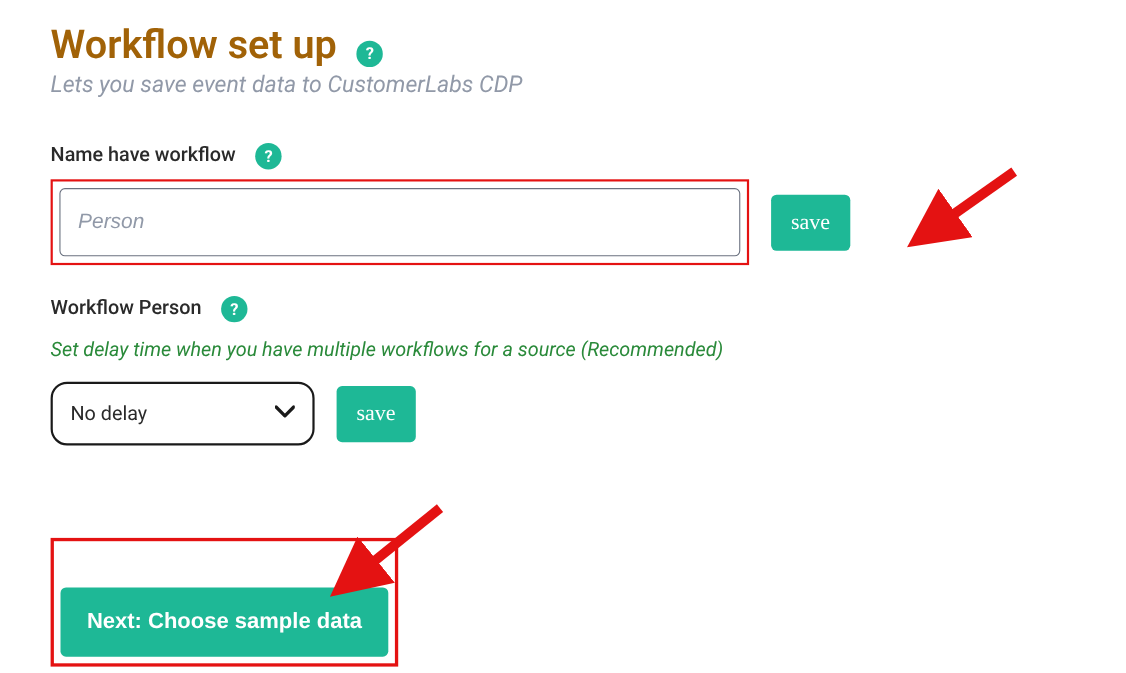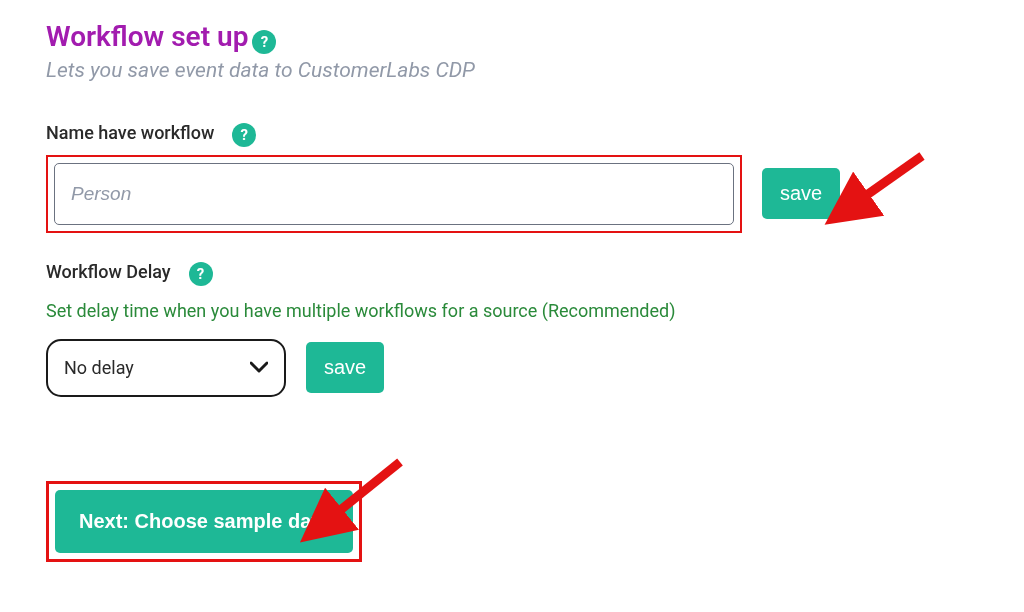--- a/index.html
+++ b/index.html
@@ -9,24 +9,25 @@
     }
     body {
       font-family: -apple-system, BlinkMacSystemFont, "Segoe UI", Roboto, sans-serif;
       background: #ffffff;
       padding: 20px 46px;
       width: 1024px;
       height: 612px;
       position: relative;
     }
     .page-title {
-      font-size: 28px;
+      font-size: 36px;
       font-weight: 600;
-      color: #a21caf;
-      display: inline-block;
+      color: #a16207;
+      display: inline-block;
+      margin-right: 14px;
     }
     .subtitle {
       font-size: 21px;
       font-style: italic;
       color: #9199a8;
       margin-top: 4px;
       margin-bottom: 40px;
     }
     .section {
       margin-bottom: 28px;
@@ -48,54 +49,56 @@
       border-radius: 50%;
       background: #1eb896;
       color: #ffffff;
       font-size: 15px;
       font-weight: bold;
       vertical-align: middle;
       cursor: pointer;
     }
     .hint-text {
       font-size: 18px;
+      font-style: italic;
       color: #2a8a3a;
       margin-top: 6px;
       margin-bottom: 18px;
     }
     .input-row {
       display: flex;
       align-items: center;
       gap: 20px;
     }
     .highlight-box {
       border: 2px solid #e41212;
       padding: 6px 6px;
       display: inline-block;
     }
     .text-input {
-      width: 680px;
+      width: 619px;
       height: 62px;
       padding: 0 16px;
       font-size: 19px;
       font-style: italic;
       color: #9199a8;
       border: 1px solid #6b7280;
       border-radius: 5px;
       outline: none;
     }
     .btn {
       background: #1eb896;
       color: #ffffff;
       border: none;
       border-radius: 5px;
       padding: 14px 22px;
       font-size: 20px;
       font-weight: 500;
       cursor: pointer;
+      font-family: Liberation Serif, serif;
     }
     .btn-save {
       padding: 14px 18px;
     }
     .select-box {
       width: 240px;
       height: 58px;
       border: 2px solid #1a1a1a;
       border-radius: 15px;
       padding: 0 16px;
@@ -117,20 +120,21 @@
     }
     .btn-next {
       background: #1eb896;
       color: #ffffff;
       border: none;
       border-radius: 5px;
       padding: 20px 24px;
       font-size: 20px;
       font-weight: 600;
       cursor: pointer;
+      margin-top: 36px;
     }
     .arrow {
       position: absolute;
       pointer-events: none;
     }
     .arrow svg {
       overflow: visible;
     }
   </style>
 </head>
@@ -155,21 +159,21 @@
     <div class="highlight-box">
       <input type="text" class="text-input" value="Person" style="">
     </div>
     <button class="btn btn-save">save</button>
   </div>
 </div>
 
 
 <div class="section">
   <div>
-    <span class="field-label">Workflow Delay</span>
+    <span class="field-label">Workflow Person</span>
     <span class="help-icon">?</span>
   </div>
   <div class="hint-text">Set delay time when you have multiple workflows for a source (Recommended)</div>
   <div class="input-row">
     <div class="select-box">
       <span>No delay</span>
       <span class="chevron">
         <svg width="18" height="12" viewBox="0 0 18 12">
             <path d="M1 2 L9 10 L17 2" stroke="#1a1a1a" stroke-width="3" fill="none" stroke-linecap="round" stroke-linejoin="round"></path>
           </svg>

